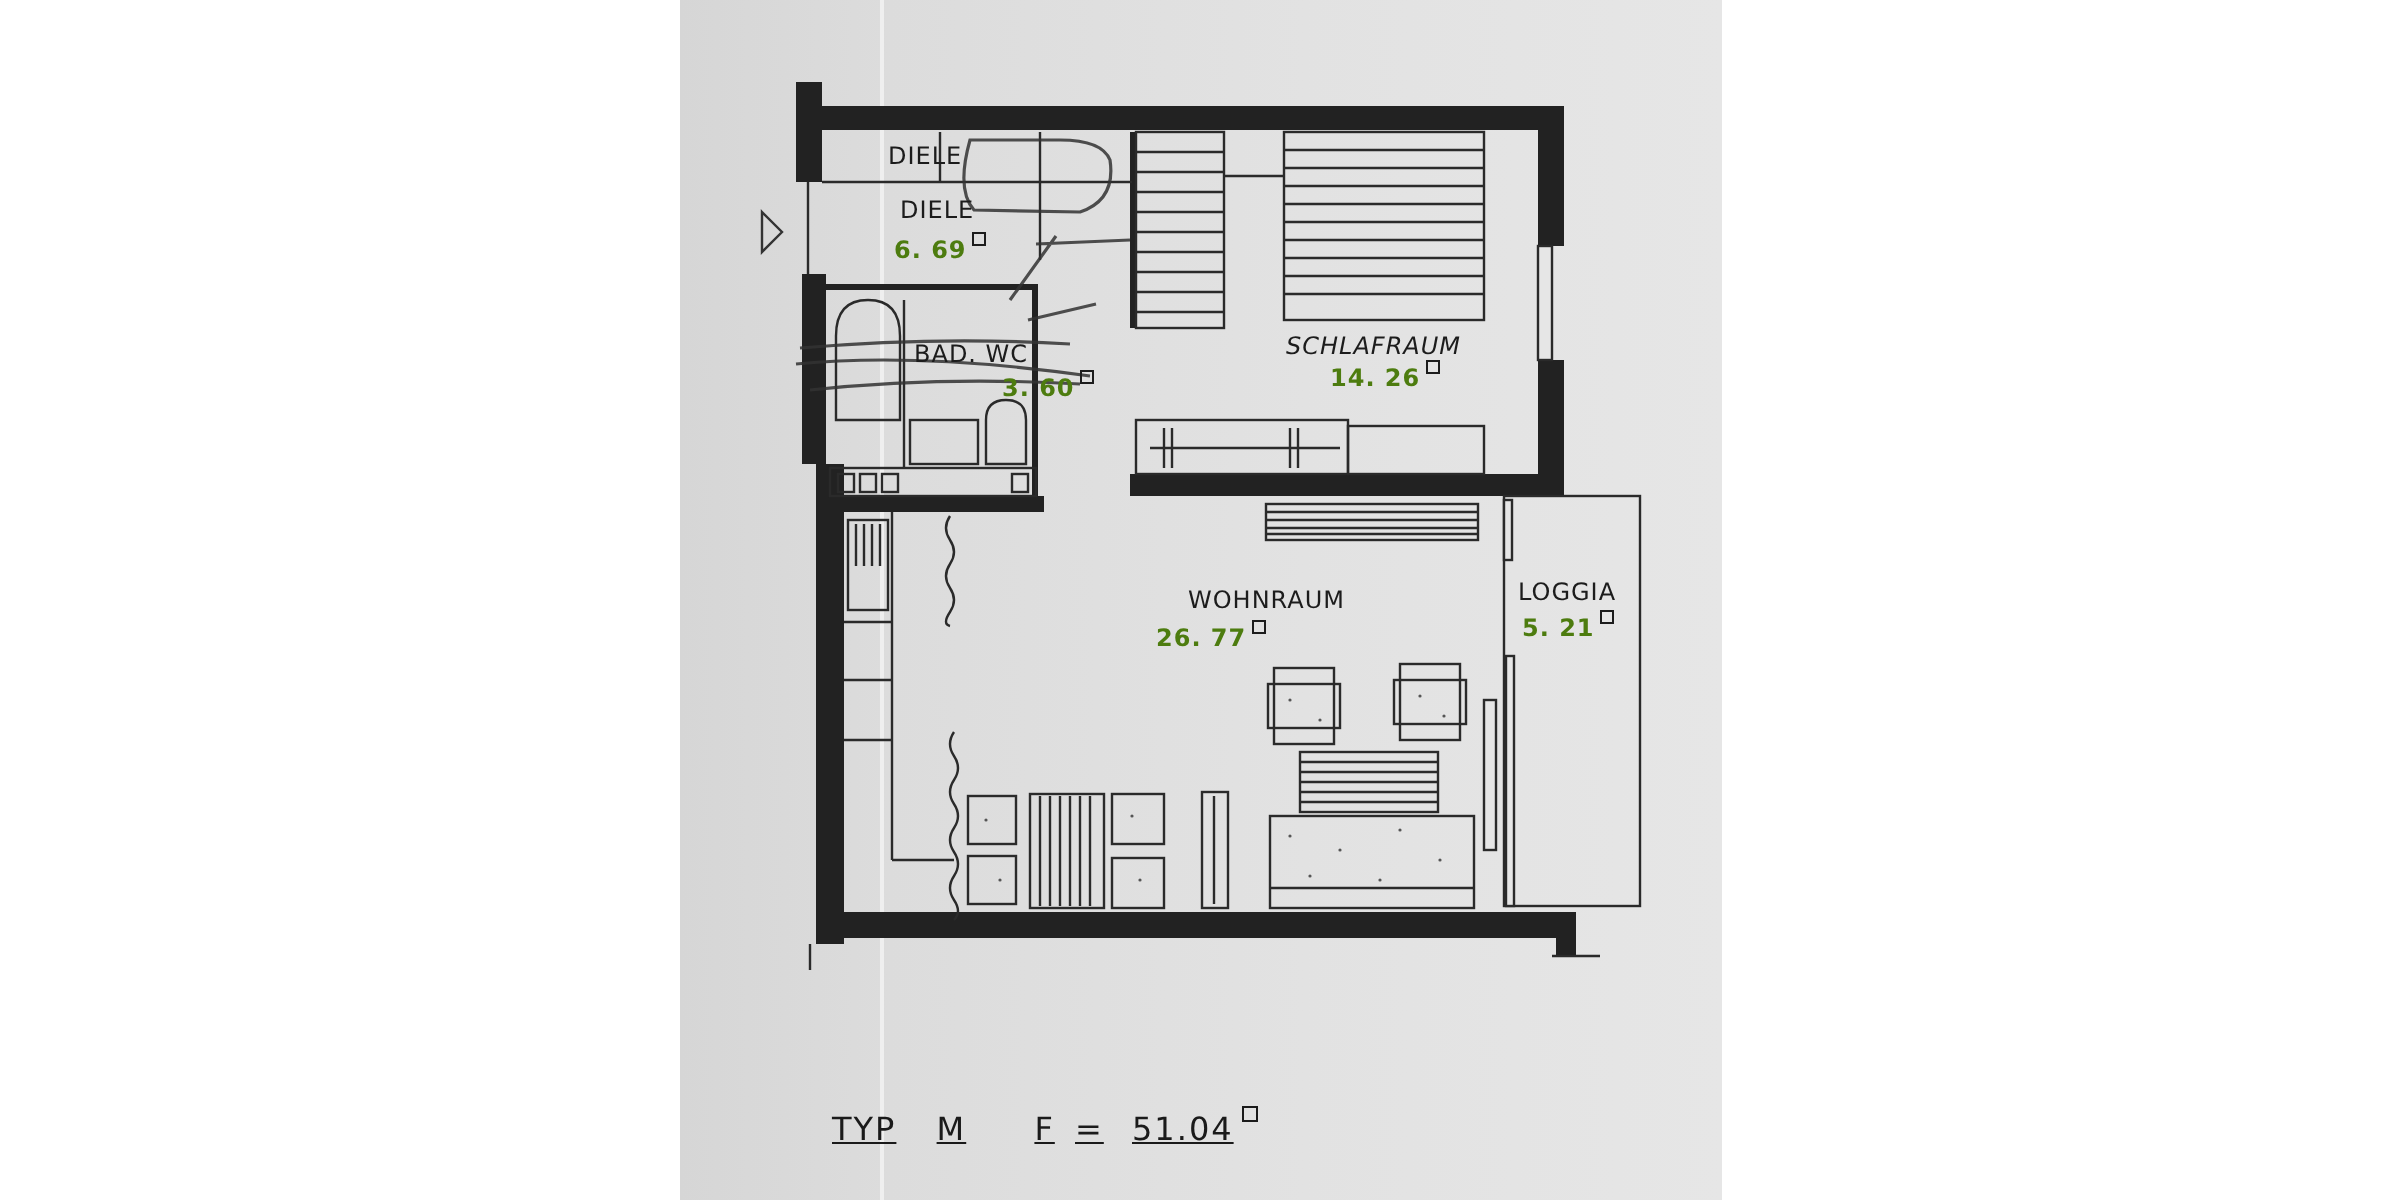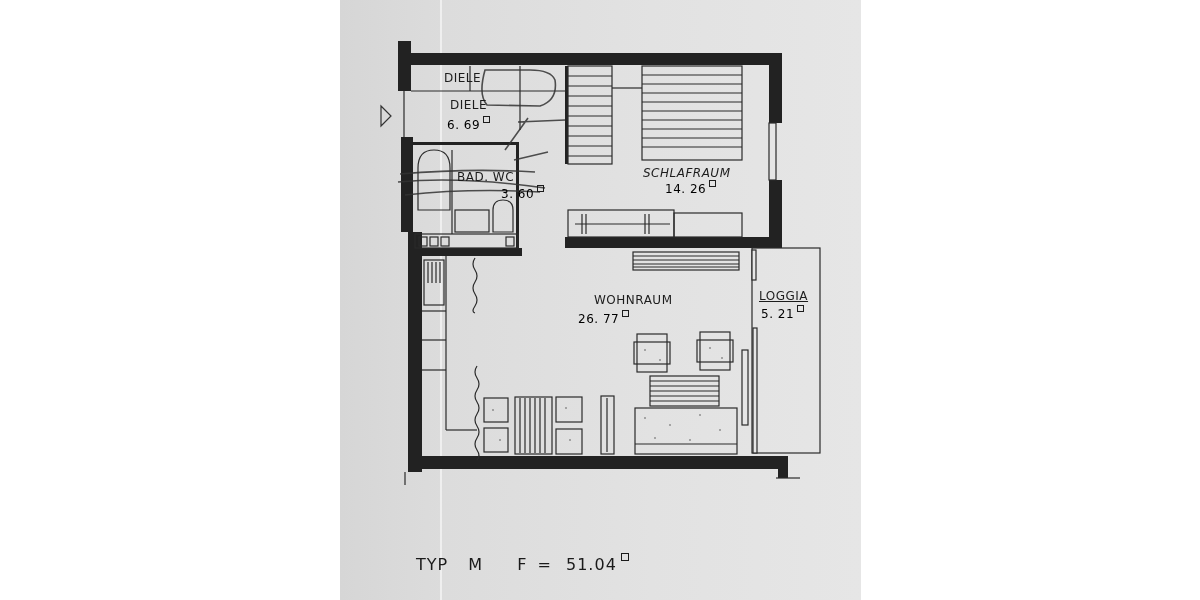--- a/index.html
+++ b/index.html
@@ -14,30 +14,30 @@
   }
   .fold {
     position: absolute; left: 440px; top: 0; width: 2px; height: 600px;
     background: rgba(255,255,255,0.55);
   }
   svg.plan { position: absolute; left: 0; top: 0; }
   .lbl {
     position: absolute; color: #1c1c1c; font-size: 12px; letter-spacing: 0.5px;
     line-height: 14px; white-space: nowrap;
   }
-  .area { position: absolute; color: #000000; font-size: 12px; letter-spacing: 0.5px; white-space: nowrap; }
+  .area { position: absolute; color: #4d7c0f; font-size: 12px; letter-spacing: 0.5px; white-space: nowrap; font-weight: bold; }
   .area .sq {
     display: inline-block; width: 5px; height: 5px; border: 1.3px solid #1c1c1c;
     margin-left: 3px; vertical-align: 6px;
   }
   .caption {
     position: absolute; left: 416px; top: 553px; font-size: 16px; color: #1a1a1a;
     letter-spacing: 1px; white-space: nowrap;
   }
-  .caption span { display: inline-block; }
+  .caption span { display: inline-block; text-decoration: underline; }
   .caption .sq {
     display: inline-block; width: 6px; height: 6px; border: 1.6px solid #1a1a1a;
     margin-left: 4px; vertical-align: 9px;
   }
 </style>
 </head>
 <body>
 
 <div class="paper"></div>
 <div class="fold"></div>
@@ -218,21 +218,21 @@
 
 <div class="lbl" style="left:457px; top:170px;">BAD. WC</div>
 <div class="area" style="left:457px; top:185px;margin-left:44px;"><span>3. 60</span><span class="sq"></span></div>
 
 <div class="lbl" style="left:643px; top:166px;font-style:italic;">SCHLAFRAUM</div>
 <div class="area" style="left:665px; top:180px;"><span>14. 26</span><span class="sq"></span></div>
 
 <div class="lbl" style="left:570px; top:293px;margin-left:24px;">WOHNRAUM</div>
 <div class="area" style="left:578px; top:310px;"><span>26. 77</span><span class="sq"></span></div>
 
-<div class="lbl" style="left:759px; top:289px;text-decoration:underline;">LOGGIA</div>
+<div class="lbl" style="left:759px; top:289px;">LOGGIA</div>
 <div class="area" style="left:761px; top:305px;"><span>5. 21</span><span class="sq"></span></div>
 
 <div class="caption">
   <span>TYP</span>
   <span style="margin-left:14px;">M</span>
   <span style="margin-left:28px;">F</span>
   <span style="margin-left:4px;">=</span>
   <span style="margin-left:8px;">51.04</span><span class="sq"></span>
 </div>
 

